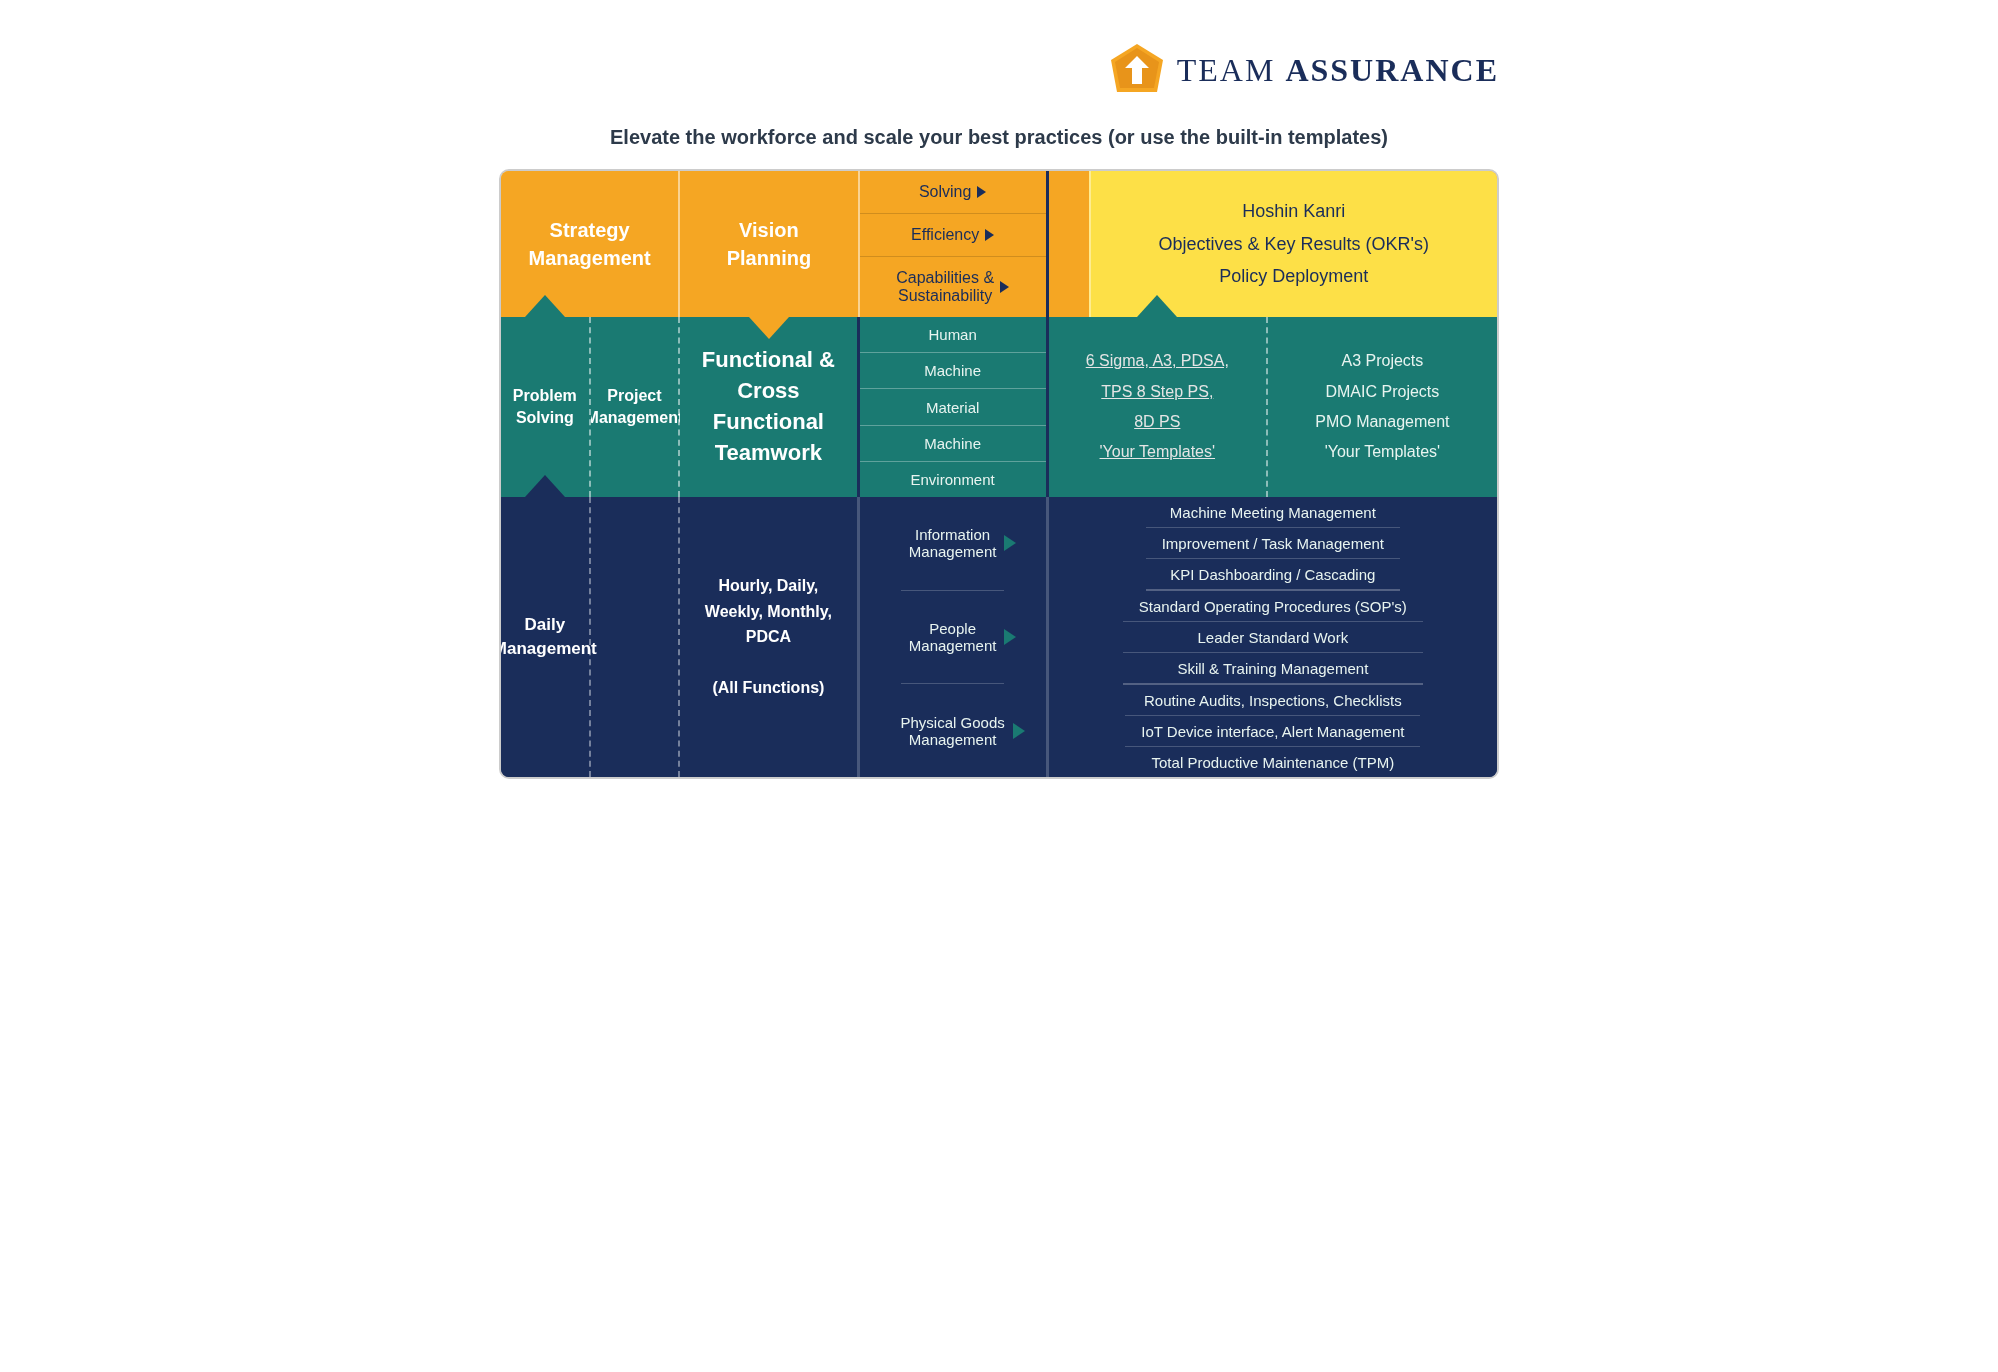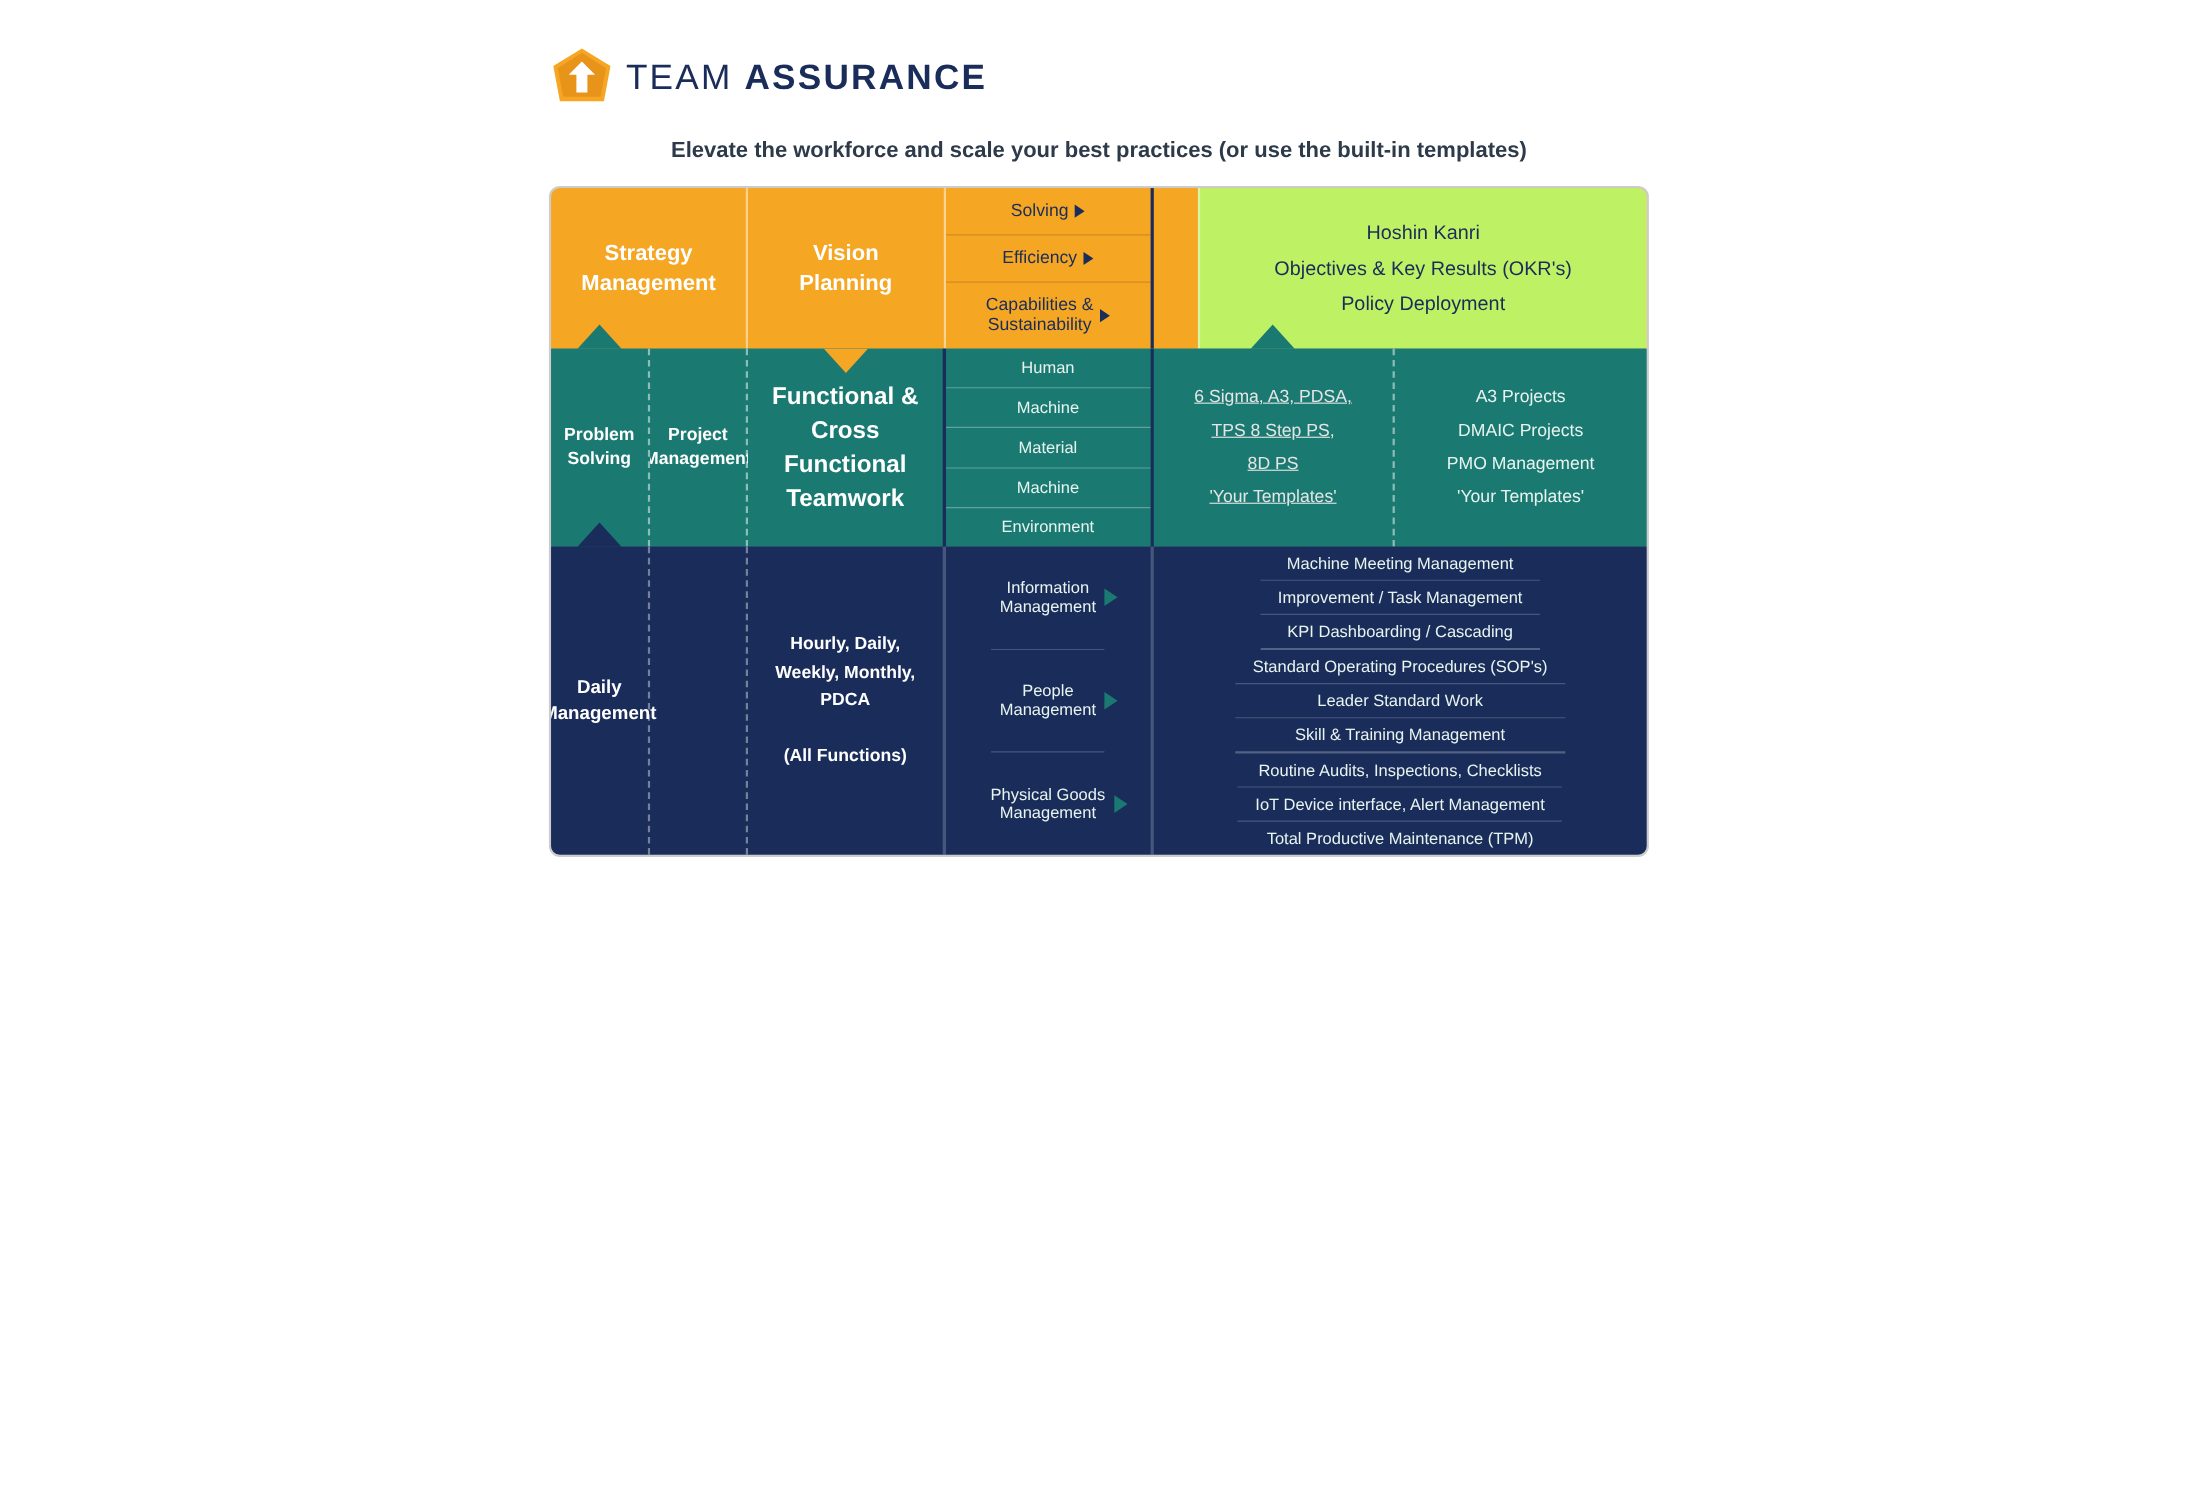--- a/index.html
+++ b/index.html
@@ -13,23 +13,24 @@
       padding: 20px;
     }
     .page-wrapper {
       width: 1000px;
       background: #fff;
     }
     
     .header {
       display: flex;
       align-items: center;
-      justify-content: flex-start;
+      justify-content: flex-end;
       padding: 20px 0 10px 0;
       gap: 10px;
+      font-family: Liberation Serif, serif;
     }
     .logo-icon {
       width: 60px;
       height: 60px;
     }
     .tagline {
       text-align: center;
       font-size: 20px;
       font-weight: 700;
       color: #2d3a4a;
@@ -113,21 +114,21 @@
           <span style="display:inline-block; width:0; height:0; border-top:6px solid transparent; border-bottom:6px solid transparent; border-left:9px solid #1a2d5a;"></span>
         </div>
         <div style="width:100%; padding:12px 8px; text-align:center; font-size:16px; color:#1a2d5a; display:flex; align-items:center; justify-content:center; gap:6px;">
           <span style="text-align:center;">Capabilities &amp;<br>Sustainability</span>
           <span style="display:inline-block; width:0; height:0; border-top:6px solid transparent; border-bottom:6px solid transparent; border-left:9px solid #1a2d5a; flex-shrink:0;"></span>
         </div>
       </div>
 
       <div style="width:4%; background:#f5a623;"></div>
 
-      <div class="cell flex-center w41" style="background:#bef264; color:#1a2d5a; font-size:18px; line-height:1.8; text-align:center; border-left:2px solid rgba(255,255,255,0.4);">
+      <div class="cell flex-center w41" style="background:#fde047; color:#1a2d5a; font-size:18px; line-height:1.8; text-align:center; border-left:2px solid rgba(255,255,255,0.4);">
         <span>Hoshin Kanri<br>Objectives &amp; Key Results (OKR's)<br>Policy Deployment</span>
       </div>
     </div>
 
     <div class="row" style="background:#1a7a72; min-height:180px; position:relative;">
 
       <div class="cell flex-center w9" style="background:#1a7a72; color:#fff; font-weight:700; font-size:16px; line-height:1.4; border-right:2px dashed rgba(255,255,255,0.5); position:relative;">
         <div style="position:absolute; top:-22px; left:50%; transform:translateX(-50%); width:0; height:0; border-left:20px solid transparent; border-right:20px solid transparent; border-bottom:22px solid #1a7a72; z-index:10;"></div>
         <span>Problem<br>Solving</span>
       </div>

